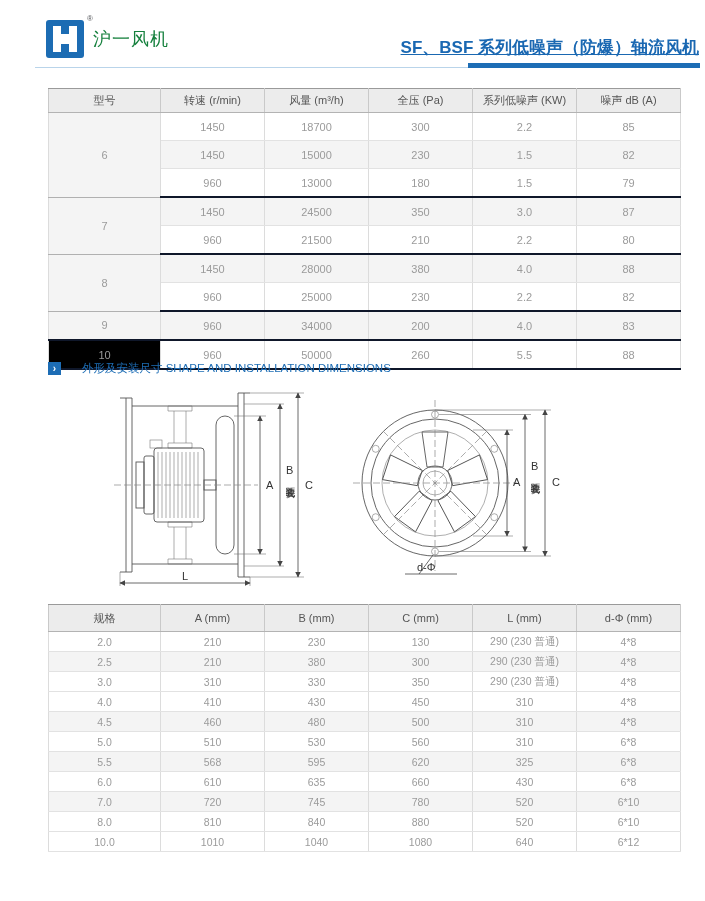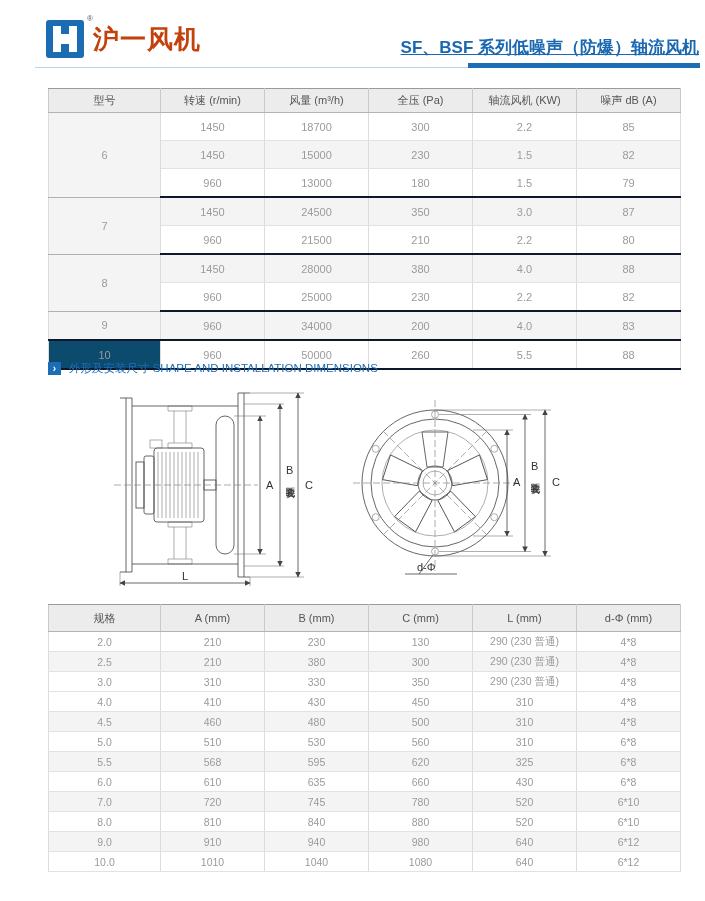--- a/index.html
+++ b/index.html
@@ -3,47 +3,47 @@
 <meta charset="utf-8">
 <style>
   html,body{margin:0;padding:0;width:705px;height:901px;background:#ffffff;overflow:hidden;
     font-family:"Liberation Sans","DejaVu Sans",sans-serif;}
   .page{position:relative;width:705px;height:901px;background:#fff;}
 
   
   .logo-row{position:absolute;top:20px;left:46px;display:flex;align-items:center;}
   .logo-box{position:relative;width:38px;height:38px;}
   .logo-reg{position:absolute;top:-6px;right:-9px;font-size:8px;color:#55575b;}
-  .logo-text{margin-left:9px;font-size:26px;font-weight:bold;color:#c2410c;letter-spacing:1px;}
+  .logo-text{margin-left:9px;font-size:18px;font-weight:normal;color:#15803d;letter-spacing:1px;}
   .doc-title{position:absolute;top:36px;right:6px;font-size:17px;font-weight:bold;color:#1a68b2;text-decoration:underline;}
   .rule-thin{position:absolute;top:67px;left:35px;width:665px;height:1px;background:#b9d4ea;}
   .rule-thick{position:absolute;top:63px;left:468px;width:232px;height:5px;background:#1d6db5;}
 
   
   table{border-collapse:collapse;table-layout:fixed;width:632px;font-size:11px;}
   th{background:#ececec;color:#555;font-weight:normal;height:21px;
      border-left:1px solid #c9c9c9;border-right:1px solid #c9c9c9;
      border-top:1px solid #9a9a9a;border-bottom:1px solid #b3b3b3;}
   td{color:#9b9b9b;text-align:center;height:25px;
      border-left:1px solid #dcdcdc;border-right:1px solid #dcdcdc;
      border-bottom:1px solid #e2e2e2;}
   tr.alt td{background:#f4f4f4;}
   tr.group-end td{border-bottom:2px solid #0f172a;}
-  td.model-cell{background:#0c4a6e;border-bottom:1px solid #b0b0b0;}
+  td.model-cell{background:#000000;border-bottom:1px solid #b0b0b0;}
   td.model-cell.shaded{background:#f4f4f4;}
   .perf-table{position:absolute;top:88px;left:48px;}
   .dim-table{position:absolute;top:598px;left:48px;margin-top:6px;}
   .dim-table th{height:24px;}
   .dim-table td{height:17px;font-size:10.5px;}
 
   
   .section-head{position:absolute;top:361px;left:48px;display:flex;align-items:center;}
   .section-icon{width:13px;height:13px;background:#1d6db5;color:#fff;font-size:10px;font-weight:bold;
     display:flex;align-items:center;justify-content:center;line-height:1;}
-  .section-label{margin-left:8px;font-size:11.5px;color:#1d6db5;}
+  .section-label{margin-left:21px;font-size:11.5px;color:#1d6db5;}
 
   
   .svg-side{position:absolute;top:390px;left:100px;}
   .svg-front{position:absolute;top:388px;left:345px;}
   .dwg{stroke:#555;fill:none;stroke-width:0.9;}
   .dwg-thin{stroke:#777;fill:none;stroke-width:0.6;}
   .dash{stroke:#888;fill:none;stroke-width:0.7;stroke-dasharray:7 3;}
   .dim{stroke:#444;fill:none;stroke-width:0.8;}
   .dim-label{font-size:11px;fill:#333;stroke:none;}
   .dim-label-v{font-size:9.5px;fill:#333;stroke:none;writing-mode:vertical-rl;}
@@ -77,21 +77,21 @@
               <col style="width:104px">
         <col style="width:104px">
         <col style="width:104px">
       </colgroup>
     <thead>
         <tr id="perf-head">
           <th>型号</th>
           <th>转速 (r/min)</th>
           <th>风量 (m³/h)</th>
           <th>全压 (Pa)</th>
-          <th>轴流风机 (KW)</th>
+          <th>系列低噪声 (KW)</th>
           <th>噪声 dB (A)</th>
         </tr>
       </thead>
     <tbody id="perf-body">
         <tr>
           <td rowspan="3" class="model-cell shaded">6</td>
           <td>1450</td>
           <td>18700</td>
           <td>300</td>
           <td>2.2</td>
@@ -344,28 +344,20 @@
           <td>6*10</td>
         </tr>
         <tr>
           <td>8.0</td>
           <td>810</td>
           <td>840</td>
           <td>880</td>
           <td>520</td>
           <td>6*10</td>
         </tr>
-        <tr class="alt">
-          <td>9.0</td>
-          <td>910</td>
-          <td>940</td>
-          <td>980</td>
-          <td>640</td>
-          <td>6*12</td>
-        </tr>
         <tr>
           <td>10.0</td>
           <td>1010</td>
           <td>1040</td>
           <td>1080</td>
           <td>640</td>
           <td>6*12</td>
         </tr>
       </tbody>
   </table>

